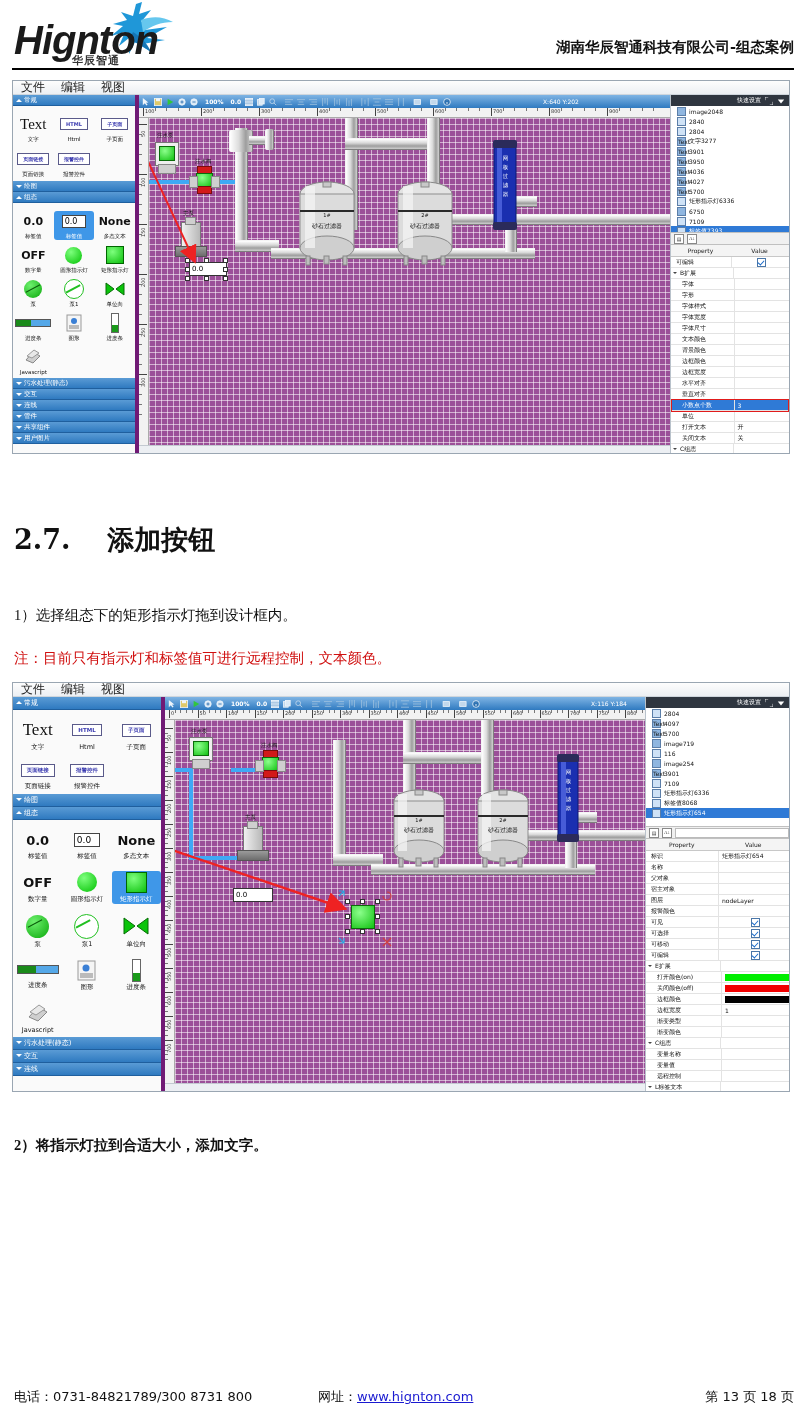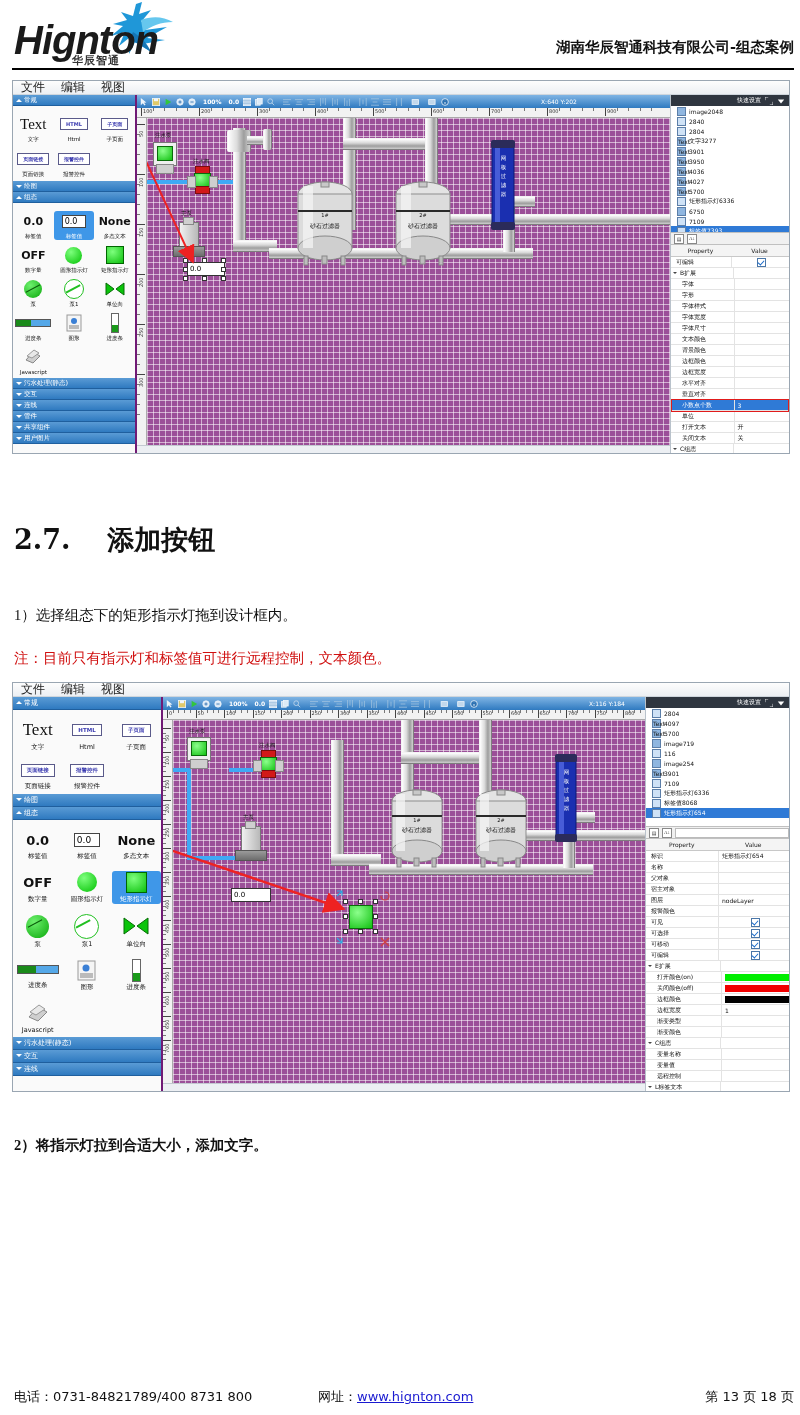--- a/index.html
+++ b/index.html
@@ -33,21 +33,21 @@
   .hdr-rule{position:absolute;left:12px;top:68px;width:782px;height:2px;background:#000;}
 
   
   .app{position:absolute;border:1px solid #9aa6b2;background:#f3f3f3;overflow:hidden;}
   .menubar{height:13px;background:linear-gradient(#fdfdfd,#eceff3);border-bottom:1px solid #cfd6dd;
     display:flex;align-items:center;gap:16px;padding-left:8px;}
   .menubar span{font-size:12px;color:#222;font-family:"DejaVu Sans","Liberation Sans",sans-serif;}
   .appbody{display:flex;height:calc(100% - 13px);}
 
   
-  .palette{background:#fafafa;border-right:2px solid #701a75;overflow:hidden;position:relative;}
+  .palette{background:#fafafa;border-right:4px solid #701a75;overflow:hidden;position:relative;}
   .sec{
     background:linear-gradient(#5a9bd5,#2f7ac0);
     color:#fff;font-size:6.5px;height:10px;line-height:10px;padding-left:11px;
     border-bottom:1px solid #1f5f9e;position:relative;
     font-family:"DejaVu Sans","Liberation Sans",sans-serif;
   }
   .sec::before{content:"";position:absolute;left:3px;top:3px;border:3px solid transparent;}
   .sec.open::before{border-bottom-color:#fff;border-top:0;top:4px;}
   .sec.closed::before{border-top-color:#fff;border-bottom:0;top:4px;}
   .grid3{display:grid;grid-template-columns:1fr 1fr 1fr;row-gap:2px;padding:4px 0 3px 0;}
@@ -1436,21 +1436,21 @@
               <div class="pv"></div>
             </div>
           </div>
       </div>
     </div>
   </div>
 
   <div class="para" style="left:14px;top:1136px;font-weight:bold;">2）将指示灯拉到合适大小，添加文字。</div>
 
   <div class="ftr" style="left:14px;top:1388px;">
-    <span>电话：</span><span>0731-84821789/400 8731 800</span>
+    <span>电话：</span><span>0731-84821789/300 8731 800</span>
   </div>
   <div class="ftr" style="left:318px;top:1388px;">
     <span>网址：</span><a href="#">www.hignton.com</a>
   </div>
   <div class="ftr" style="right:6px;top:1388px;">
     <span>第</span>
     <span>13</span>
     <span>页</span>
     <span>18</span>
     <span>页</span>

